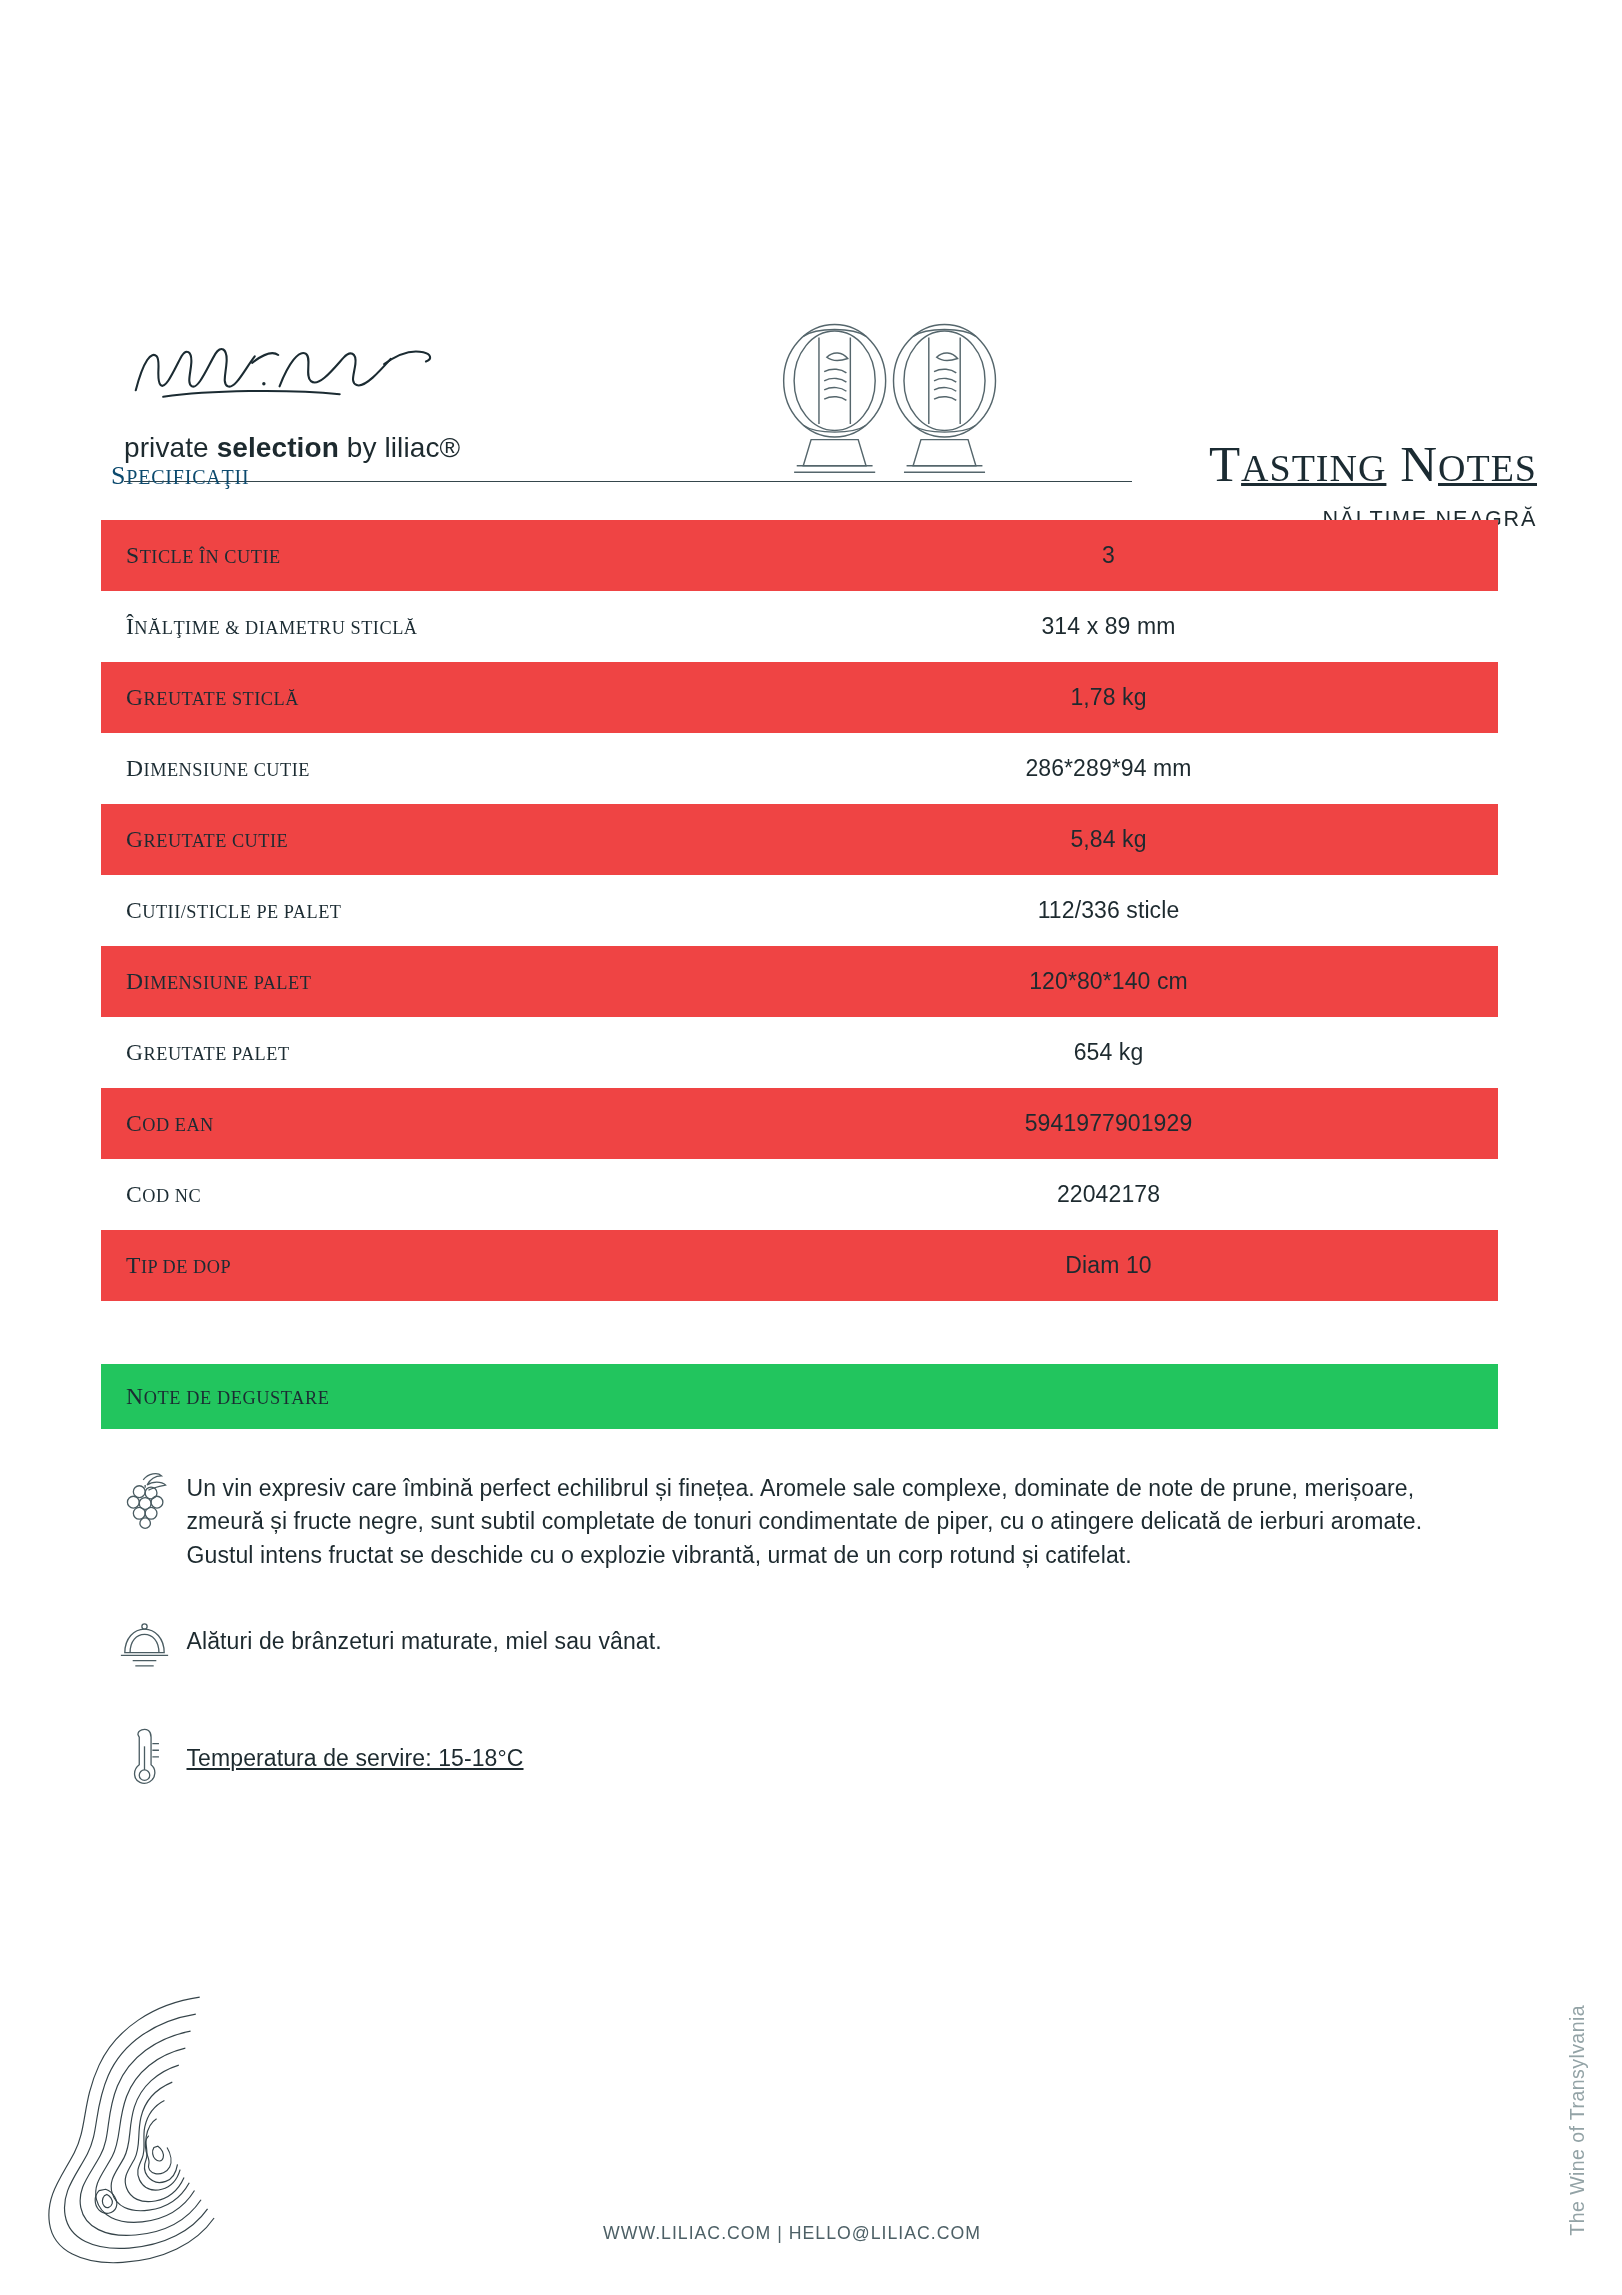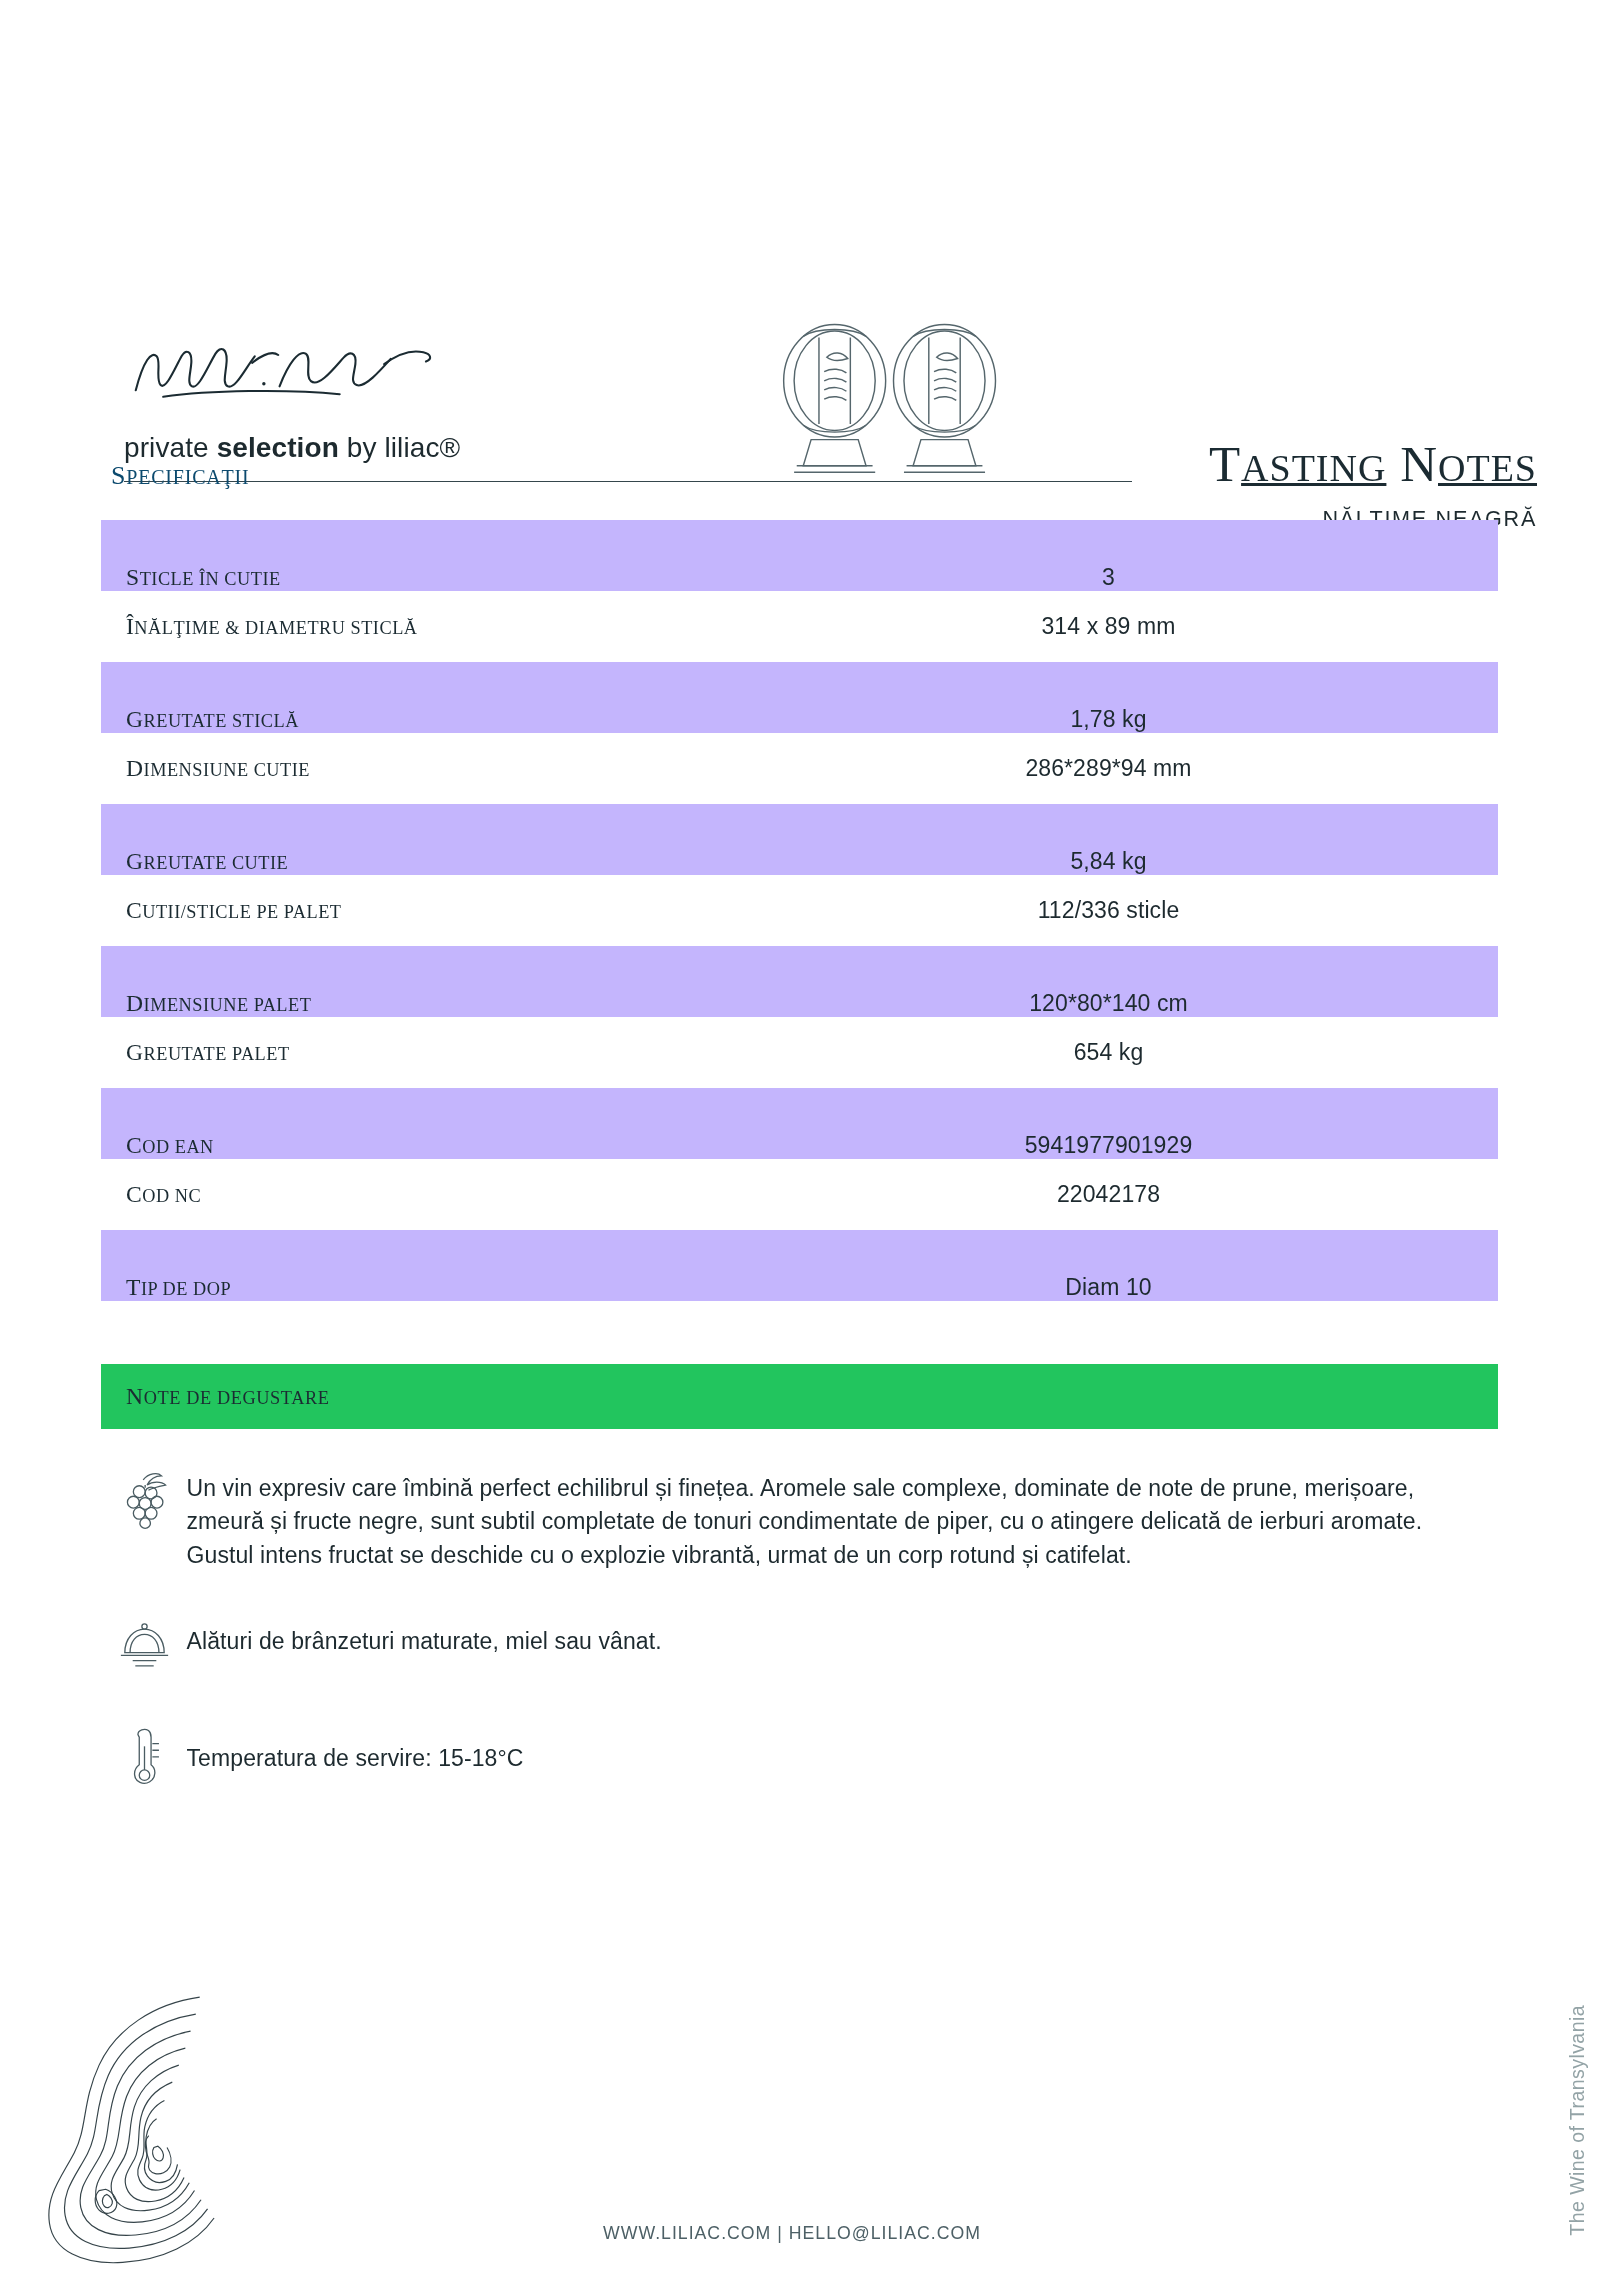--- a/index.html
+++ b/index.html
@@ -115,21 +115,21 @@
     top: 520px;
     width: 1397px;
   }
 
   .spec-row {
     height: 71px;
     display: flex;
     align-items: center;
     position: relative;
   }
-  .spec-row.shaded { background: #c4b5fd; align-items: flex-end; }
+  .spec-row.shaded { background: #ef4444; }
 
   .spec-key {
     font-family: "Liberation Serif", serif;
     font-size: 23.6px;
     letter-spacing: 0.5px;
     color: #1b2b32;
     padding-left: 25px;
     width: 739px;
     white-space: nowrap;
   }
@@ -181,21 +181,21 @@
     color: #1d2a2f;
     letter-spacing: 0.1px;
   }
 
   #note-aroma { left: 113px; top: 1472px; width: 1374px; }
   #note-food  { left: 113px; top: 1616px; width: 1374px; }
   #note-temp  { left: 113px; top: 1728px; width: 1374px; }
 
   #note-aroma .note-text { padding-left: 10.5px; width: 1296px; }
   #note-food  .note-text { padding-left: 10.5px; padding-top: 9.2px; }
-  #note-temp  .note-text { padding-left: 10.5px; padding-top: 14.4px; }
+  #note-temp  .note-text { padding-left: 10.5px; padding-top: 14.4px; text-decoration: underline; }
 
   
   .vertical-tag {
     position: absolute;
     right: 34px;
     bottom: 59px;
     font-size: 19.6px;
     letter-spacing: 0.4px;
     color: #93a3a6;
     writing-mode: vertical-rl;

